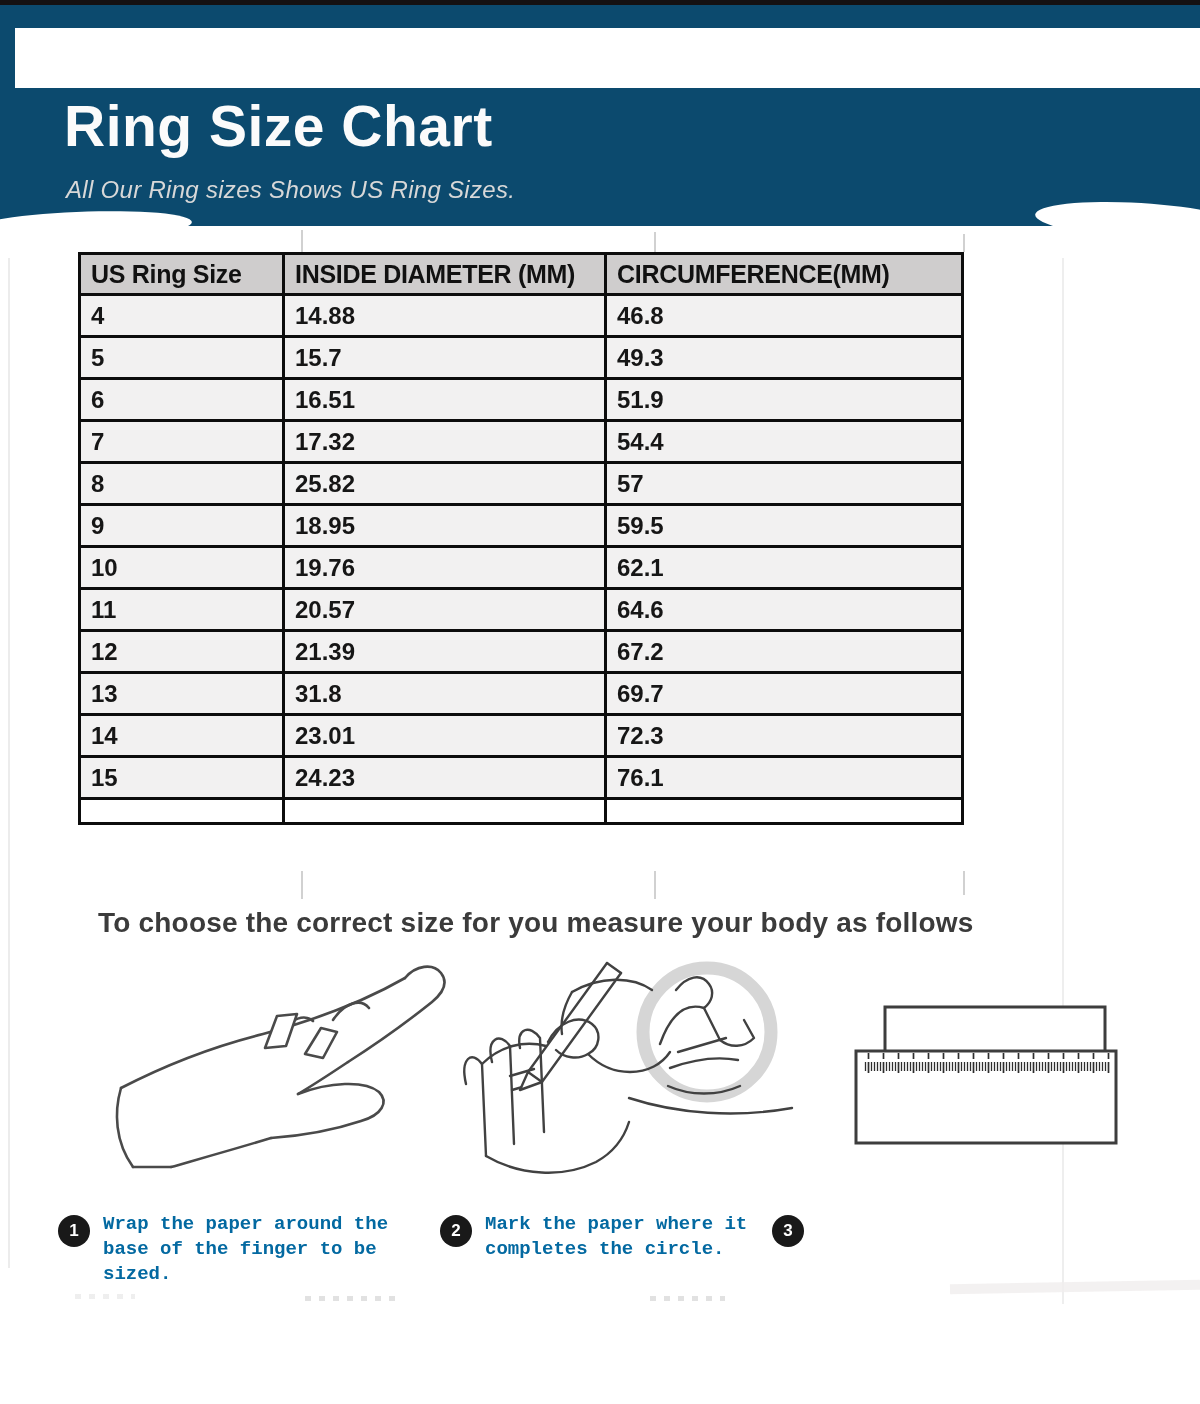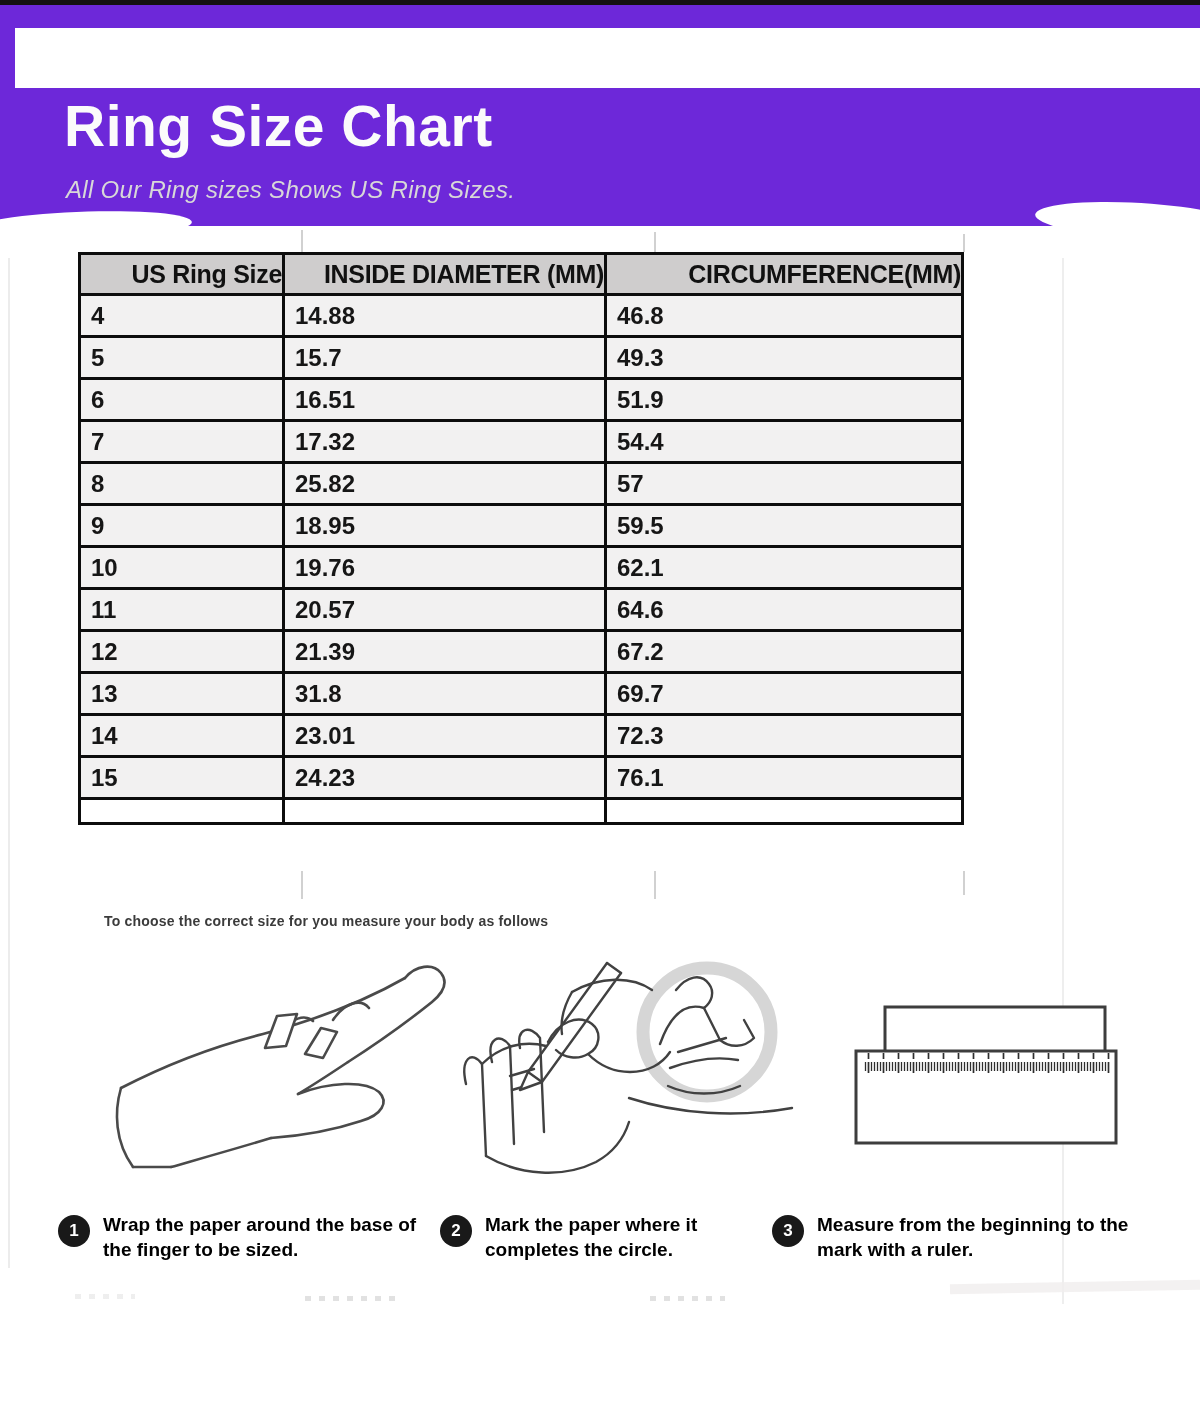--- a/index.html
+++ b/index.html
@@ -2,21 +2,21 @@
 <html><head>
 <meta charset="utf-8">
 <style>
   html,body{margin:0;padding:0;background:#ffffff;}
   #canvas{
     position:relative;width:1200px;height:1404px;background:#ffffff;overflow:hidden;
     font-family:"Liberation Sans","DejaVu Sans",sans-serif;
   }
 
   
-  .band{position:absolute;left:0;top:0;width:1200px;height:226px;background:#6d28d9;}
+  .band{position:absolute;left:0;top:0;width:1200px;height:226px;background:#0c4a6e;}
   .band-topline{position:absolute;left:0;top:0;width:1200px;height:5px;background:#151112;}
   .white-strip{position:absolute;left:15px;top:28px;width:1185px;height:60px;background:#ffffff;}
   .page-title{
     position:absolute;left:64px;top:98px;margin:0;
     font-size:57px;font-weight:bold;color:#fbfbfb;letter-spacing:.5px;line-height:1;
   }
   .page-subtitle{
     position:absolute;left:66px;top:176px;margin:0;
     font-size:24px;font-weight:normal;color:#d8d8d8;letter-spacing:.3px;font-style:italic;
   }
@@ -44,47 +44,47 @@
 
   
   table.ringsize{
     position:absolute;left:78px;top:252px;border-collapse:collapse;table-layout:fixed;
   }
   table.ringsize th,table.ringsize td{
     border:3px solid #0d0d0d;text-align:left;padding:0 0 0 10px;
     font-family:"Liberation Sans","DejaVu Sans",sans-serif;
   }
   table.ringsize th{
-    background:#cfcdcd;height:38px;font-size:25px;font-weight:bold;color:#111111;letter-spacing:-.3px;text-align:right;
+    background:#cfcdcd;height:38px;font-size:25px;font-weight:bold;color:#111111;letter-spacing:-.3px;
   }
   table.ringsize td{
     background:#f2f1f1;height:39px;font-size:24px;font-weight:bold;color:#161616;
   }
   table.ringsize tr.empty-row td{background:#ffffff;height:22px;}
   .w-col1{width:204px;} .w-col2{width:322px;} .w-col3{width:357px;}
 
   
   .intro-text{
-    position:absolute;left:88px;top:897px;margin:16px;
-    font-size:14px;font-weight:bold;color:#3b3b3b;letter-spacing:.2px;
+    position:absolute;left:88px;top:897px;margin:10px;
+    font-size:28px;font-weight:bold;color:#3b3b3b;letter-spacing:.2px;
   }
   .fig{position:absolute;}
   .fig-hand{left:105px;top:956px;}
   .fig-pencil{left:448px;top:948px;}
   .fig-ruler{left:852px;top:1002px;}
 
   .step{position:absolute;display:flex;gap:13px;align-items:flex-start;}
   .step-1{left:58px;top:1212px;width:400px;}
   .step-2{left:440px;top:1212px;width:330px;}
   .step-3{left:772px;top:1212px;width:380px;}
   .step-badge{
     flex:0 0 32px;width:32px;height:32px;border-radius:50%;background:#191919;color:#ffffff;
     font-size:17px;font-weight:bold;display:flex;align-items:center;justify-content:center;margin-top:3px;
   }
-  .step-text{font-size:19px;font-weight:bold;color:#000000;line-height:1.32;}
+  .step-text{font-size:19px;font-weight:bold;color:#0369a1;line-height:1.32;font-family:Liberation Mono, monospace;}
   .step-1 .step-text{max-width:330px;}
   .step-2 .step-text{max-width:275px;}
   .step-3 .step-text{max-width:345px;}
 </style>
 </head>
 <body>
 
 <div id="canvas">
 
   <div class="band">
@@ -263,16 +263,15 @@
   <div class="step step-1">
     <span class="step-badge">1</span>
     <span class="step-text">Wrap the paper around the base of the finger to be sized.</span>
   </div>
   <div class="step step-2">
     <span class="step-badge">2</span>
     <span class="step-text">Mark the paper where it completes the circle.</span>
   </div>
   <div class="step step-3">
     <span class="step-badge">3</span>
-    <span class="step-text">Measure from the beginning to the mark with a ruler.</span>
   </div>
 
 </div>
 
 </body></html>

